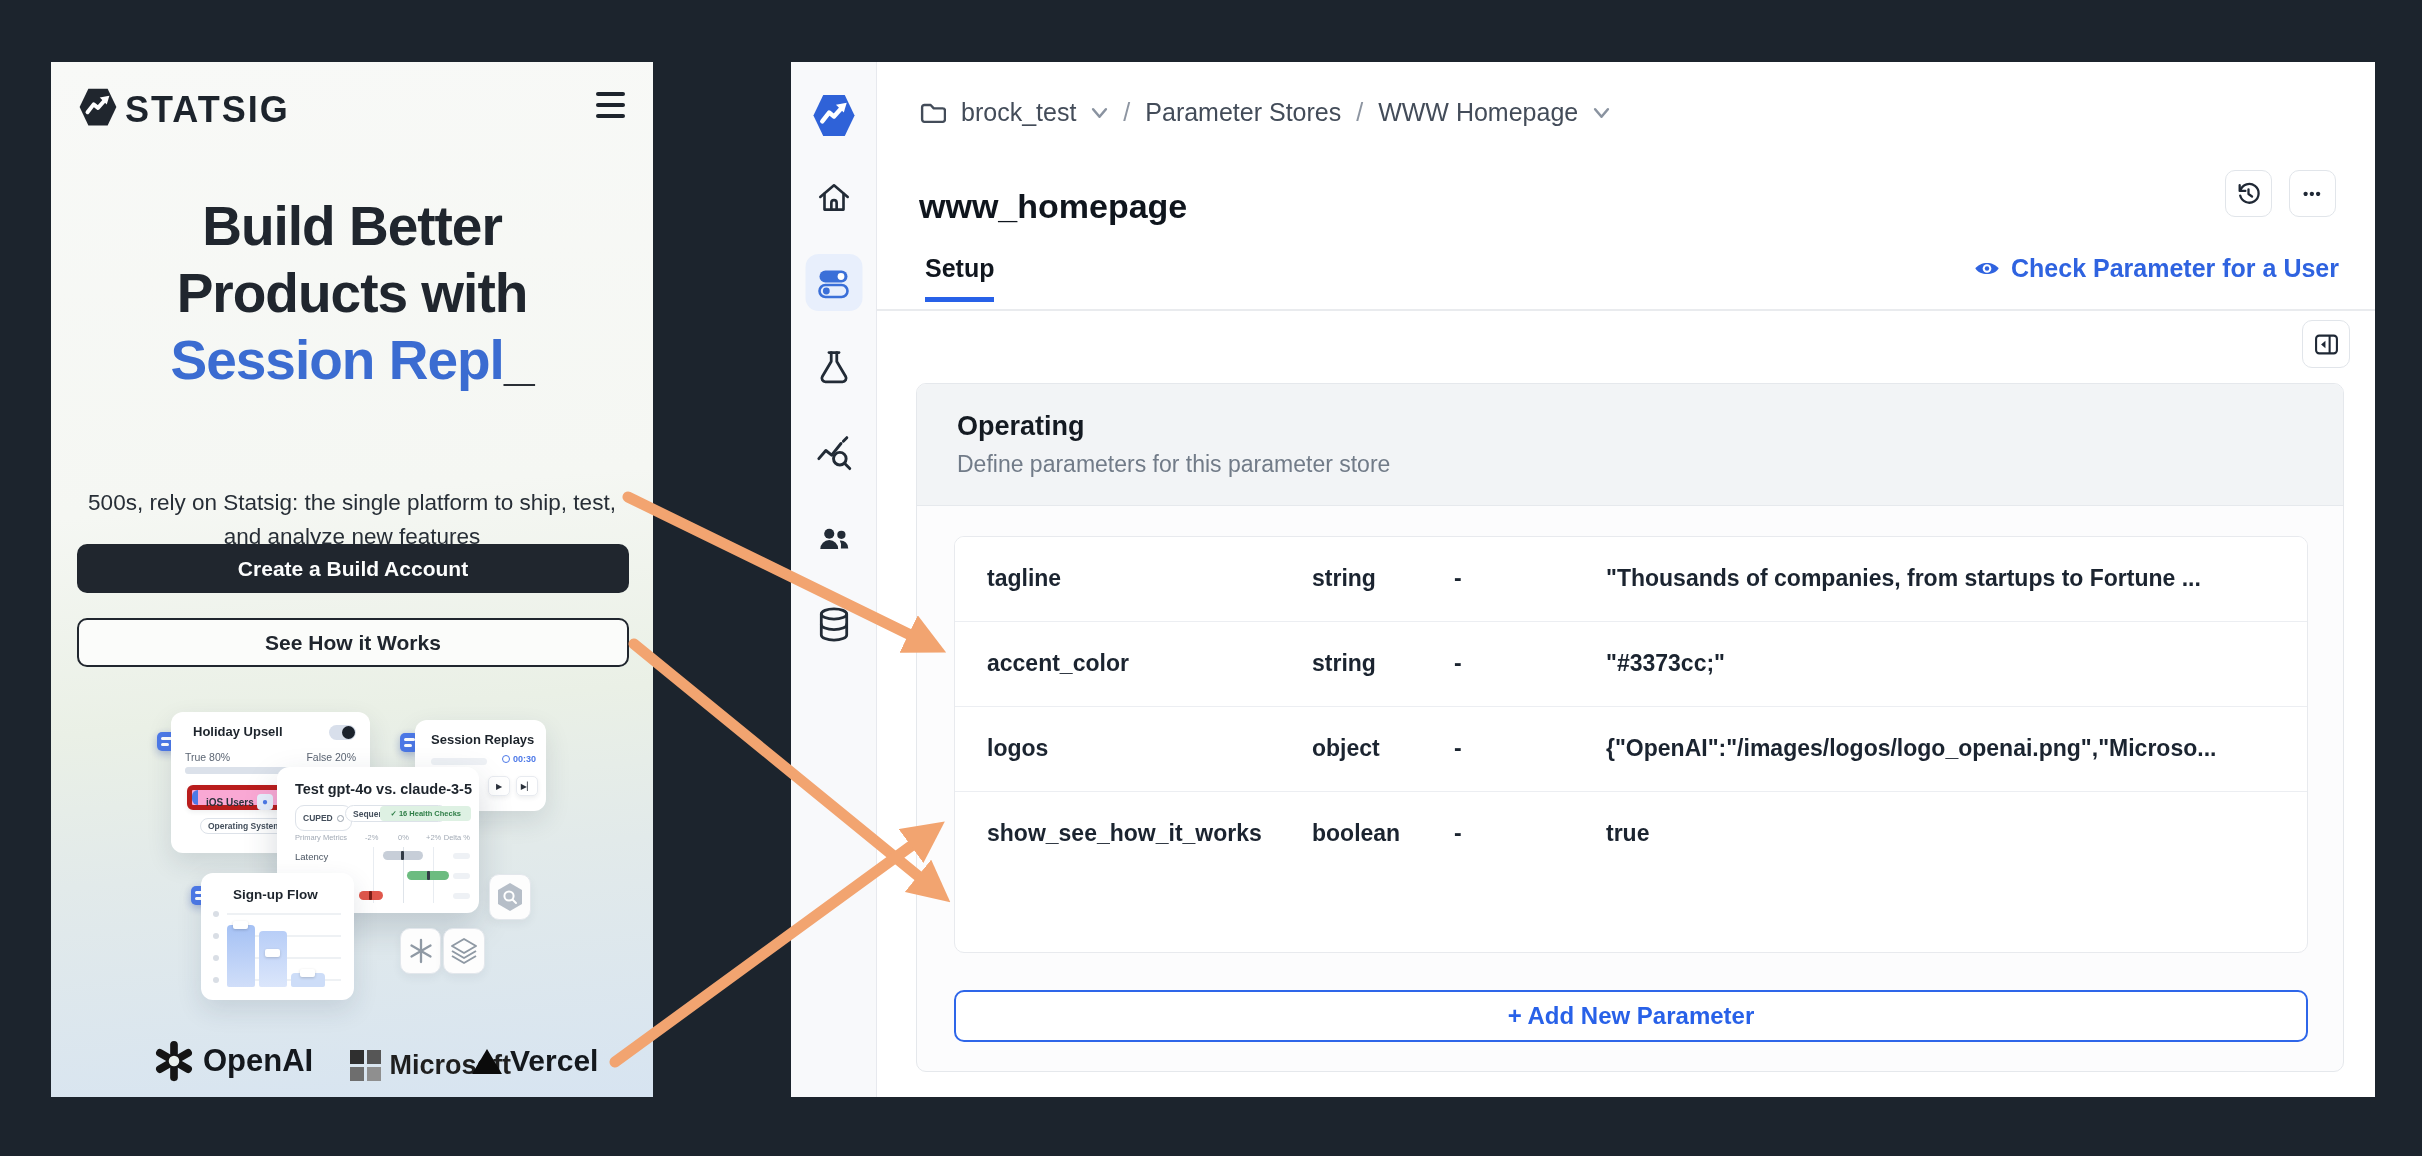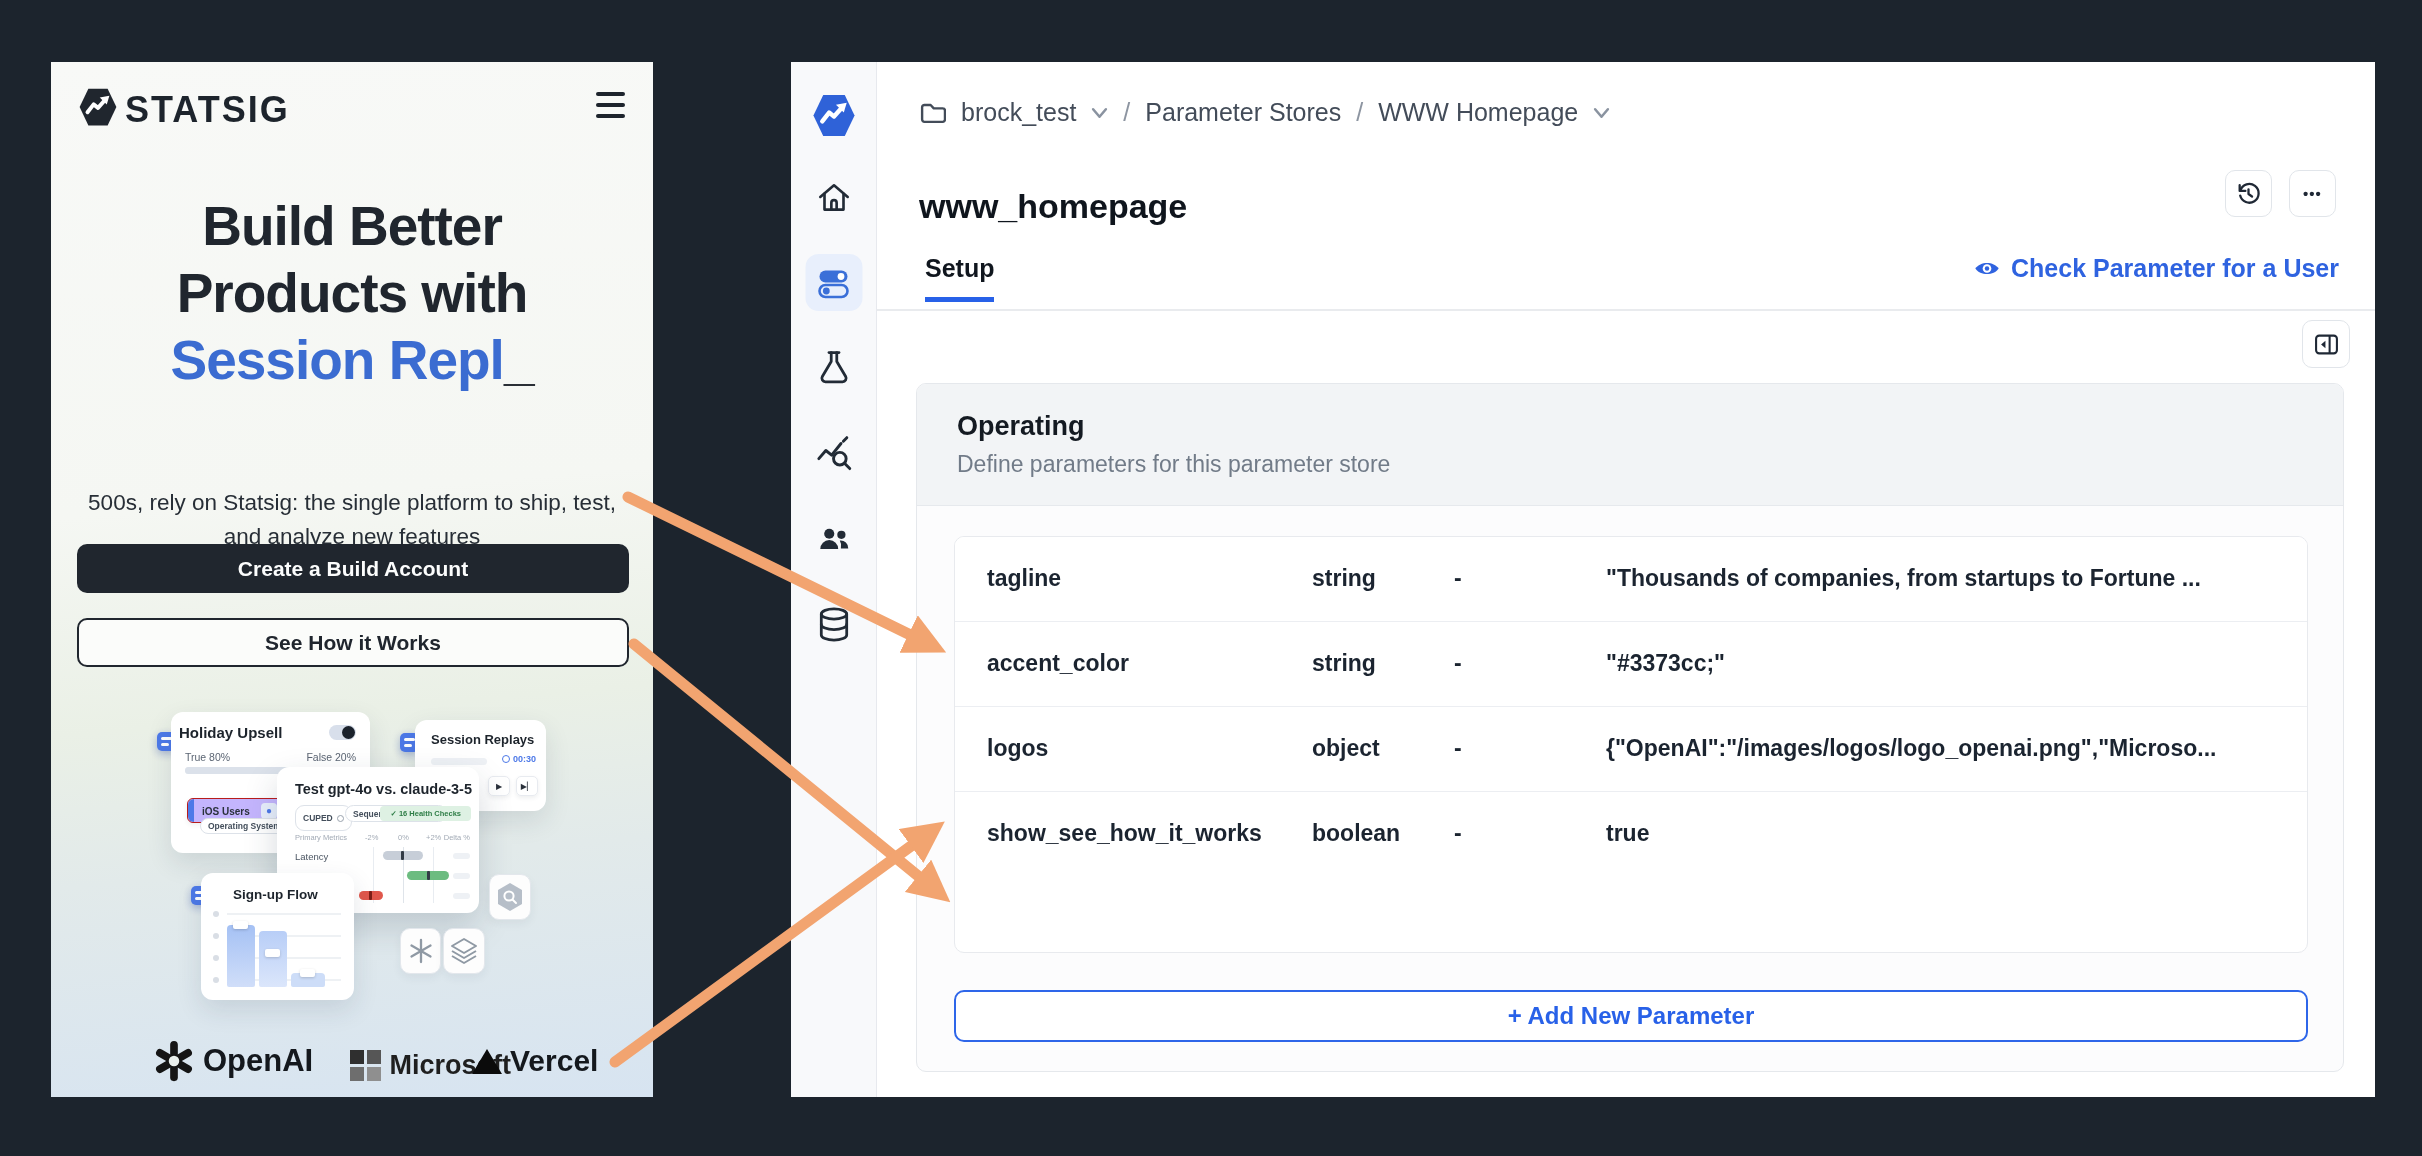--- a/index.html
+++ b/index.html
@@ -104,30 +104,30 @@
     <button class="cta cta-primary" style="top:482px;">Create a Build Account</button>
     <button class="cta cta-secondary" style="top:556px;">See How it Works</button>
 
     <div class="mockups">
       <div class="mini-blue" style="left:106px;top:40px;">
           <i></i>
           <i></i>
         </div>
 
       <div class="mcard" style="left:120px;top:20px;width:199px;height:141px;">
-        <div class="mtitle" style="left:8px;top:12px;font-size:15px;">Holiday Upsell</div>
+        <div class="mtitle" style="left:22px;top:12px;font-size:13px;">Holiday Upsell</div>
         <div class="abs" style="left:158px;top:13px;width:27px;height:15px;border-radius:8px;background:#d8dfeb;">
           <div class="abs" style="right:1px;top:1px;width:13px;height:13px;border-radius:50%;background:#1b222c;"></div>
         </div>
         <div class="abs" style="left:14px;top:39px;font-size:10.5px;color:#5b6573;">True 80%</div>
         <div class="abs" style="right:14px;top:39px;font-size:10.5px;color:#5b6573;">False 20%</div>
         <div class="abs" style="left:14px;top:55px;width:170px;height:7px;border-radius:4px;background:#e9edf2;">
           <div style="width:78%;height:7px;border-radius:4px;background:#dbe1ea;"></div>
         </div>
-        <div class="abs" style="left:16px;top:86px;width:96px;height:25px;border:1px solid #b91c1c;border-radius:6px;box-shadow:0 2px 5px rgba(35,48,70,.08);background:#c4b5fd;">
+        <div class="abs" style="left:16px;top:73px;width:96px;height:25px;border:5px solid #b91c1c;border-radius:6px;box-shadow:0 2px 5px rgba(35,48,70,.08);background:#f9a8d4;">
           <div class="abs" style="left:0;top:0;width:6px;height:100%;border-radius:6px 0 0 6px;background:#4d79e8;"></div>
           <div class="abs" style="left:14px;top:7px;font-size:10px;font-weight:700;color:#2a313b;">iOS Users</div>
           <div class="abs" style="right:5px;top:4px;width:16px;height:16px;border-radius:4px;background:#e8effc;color:#4d79e8;font-size:10px;text-align:center;line-height:16px;">●</div>
         </div>
         <div class="chip" style="left:29px;top:106px;height:16px;padding:0 7px;font-size:8.5px;">
           <span>Operating System</span>
             <span style="color:#9aa3ae;">⌄</span>
         </div>
       </div>
 

